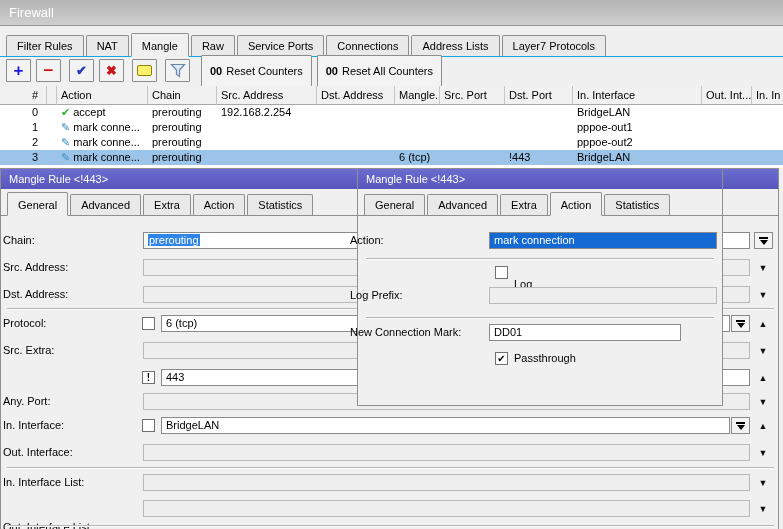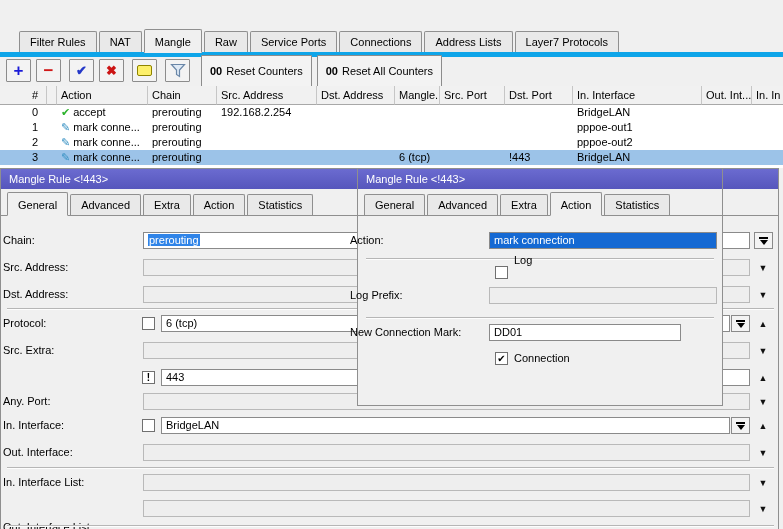--- a/index.html
+++ b/index.html
@@ -7,21 +7,21 @@
   #screen { position:relative; width:783px; height:529px; overflow:hidden;
             background:#f0f0f0; font-size:11px; color:#000; }
 
   
   .main-titlebar { position:absolute; left:0; top:0; width:783px; height:26px;
     background:linear-gradient(#b5b5b5,#cfcfcf); color:#fff; font-size:13px;
     line-height:26px; padding-left:9px; border-bottom:1px solid #9a9a9a; }
 
   .tabstrip { position:absolute; display:flex; align-items:flex-end; }
   .main-tabstrip { left:0; top:26px; width:783px; height:31px;
-    border-bottom:5px solid #0ea5e9; padding-left:19px; }
+    border-bottom:1px solid #0ea5e9; padding-left:6px; }
   .tab { border:1px solid #8f8f8f; border-bottom:none; background:#e9e9e9;
     padding:4px 10px 4px 10px; margin-right:2px; position:relative;
     border-radius:2px 2px 0 0; white-space:nowrap; }
   .tab.sel { background:#f0f0f0; padding-top:6px; margin-bottom:-1px;
     border-bottom:1px solid #f0f0f0; z-index:2; }
 
   .toolbar { position:absolute; left:0; top:55px; width:783px; height:31px;
     display:flex; align-items:center; gap:5px; padding-left:6px; }
   .tbtn { height:23px; min-width:25px; border:1px solid #8c8c8c; background:#f3f3f3;
     display:flex; align-items:center; justify-content:center; border-radius:1px; }
@@ -71,20 +71,23 @@
   .sep { position:absolute; height:2px; border-top:1px solid #b6b6b6; border-bottom:1px solid #fdfdfd; }
   .sel-text { background:#2f84e8; color:#fff; padding:0 1px; }
   .fld.action-sel { background:#1569d3; color:#fff; }
   .cb-label { position:absolute; line-height:15px; white-space:nowrap; }
 </style>
 </head>
 <body>
 
 <div id="screen">
 
+  <div class="main-titlebar">
+    <span>Firewall</span>
+  </div>
 
   <div class="tabstrip main-tabstrip">
     <div class="tab">Filter Rules</div>
     <div class="tab">NAT</div>
     <div class="tab sel">Mangle</div>
     <div class="tab">Raw</div>
     <div class="tab">Service Ports</div>
     <div class="tab">Connections</div>
     <div class="tab">Address Lists</div>
     <div class="tab">Layer7 Protocols</div>
@@ -317,27 +320,27 @@
       <div class="tab sel">Action</div>
       <div class="tab">Statistics</div>
     </div>
 
     <div class="lbl" style="left:-8px; top:63px; width:134px">Action:</div>
     <div class="fld action-sel" style="left:131px; top:63px; width:228px"><span>mark connection</span></div>
 
     <div class="sep" style="left:8px; top:89px; width:348px"></div>
 
     <div class="cb" style="left:137px; top:97px"></div>
-    <div class="cb-label" style="left:156px; top:84px">Log</div>
+    <div class="cb-label" style="left:156px; top:108px">Log</div>
 
     <div class="lbl" style="left:-8px; top:118px; width:134px">Log Prefix:</div>
     <div class="fld dis" style="left:131px; top:118px; width:228px"></div>
 
     <div class="sep" style="left:8px; top:148px; width:348px"></div>
 
     <div class="lbl" style="left:-8px; top:155px; width:134px">New Connection Mark:</div>
     <div class="fld" style="left:131px; top:155px; width:192px"><span>DD01</span></div>
 
     <div class="cb" style="left:137px; top:183px"><span>✔</span></div>
-    <div class="cb-label" style="left:156px; top:182px">Connection</div>
+    <div class="cb-label" style="left:156px; top:182px">Passthrough</div>
   </div>
 
 </div>
 
 </body></html>

